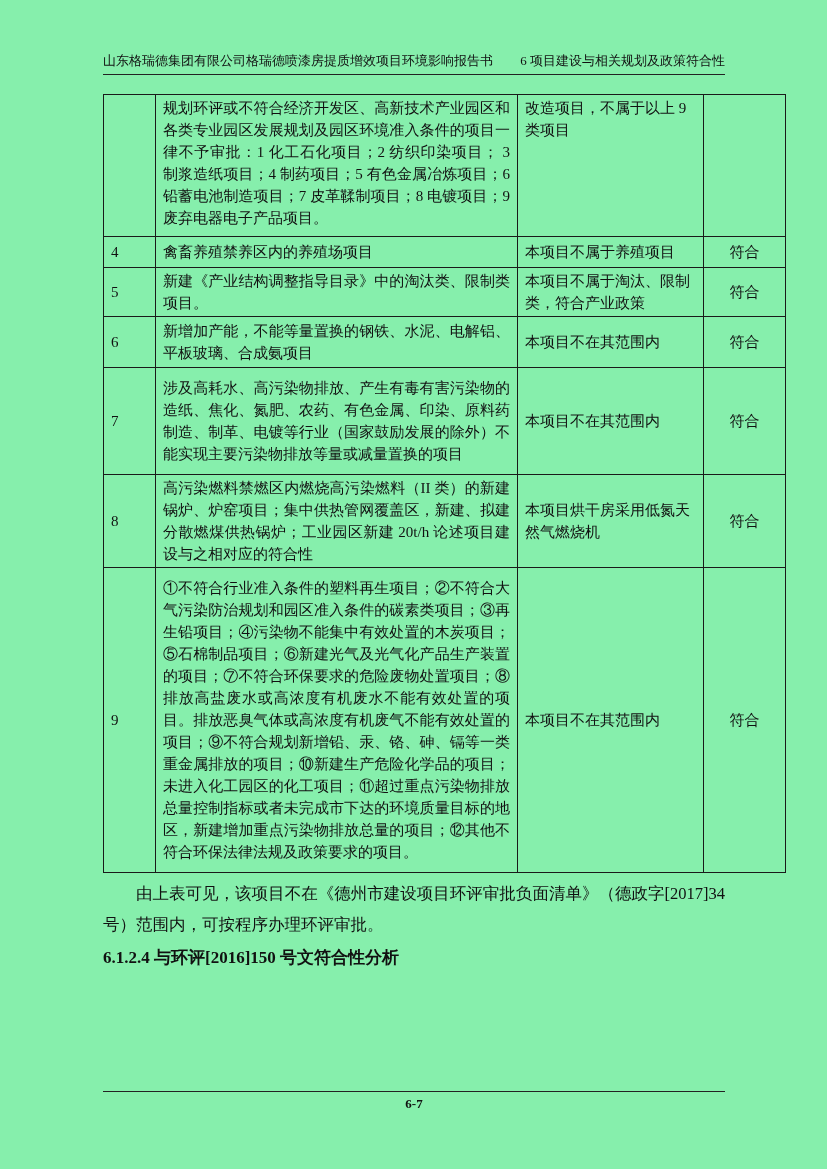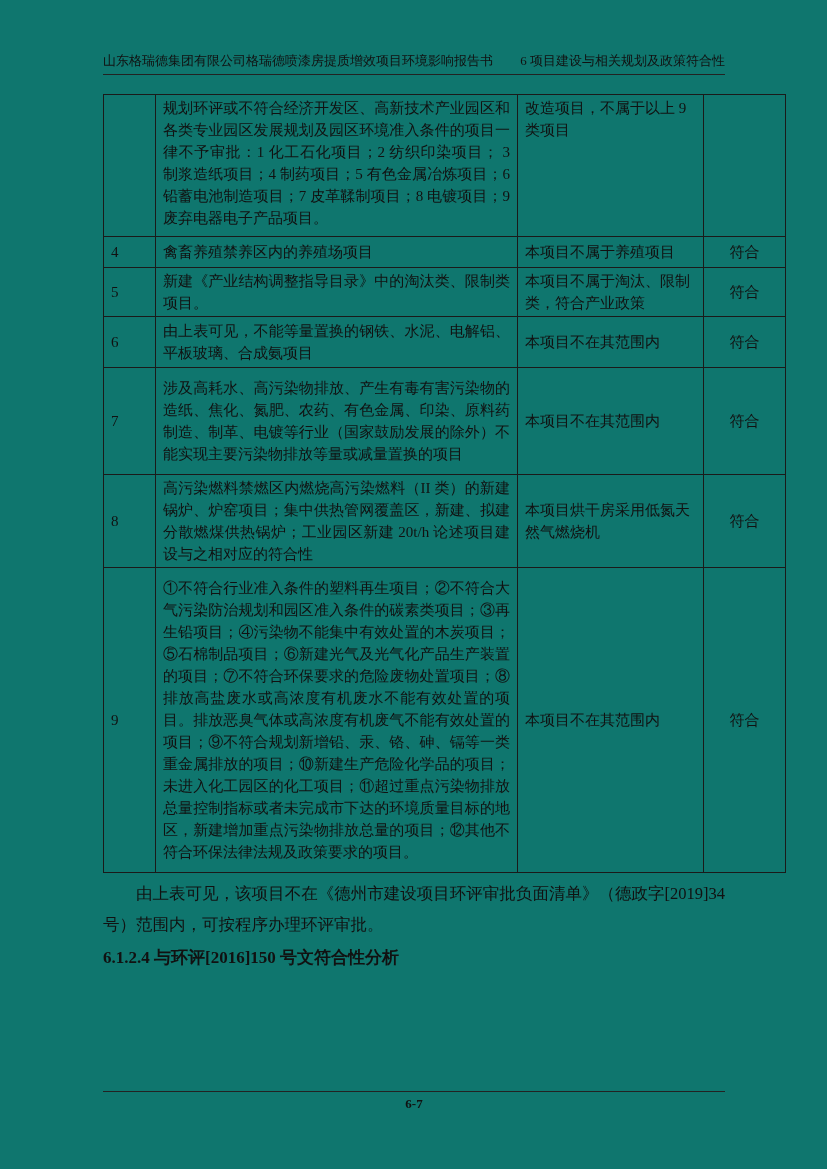--- a/index.html
+++ b/index.html
@@ -1,20 +1,20 @@
 <!DOCTYPE html>
 <html><head>
 <meta charset="utf-8">
 <style>
   html, body { margin: 0; padding: 0; background: #e8e8e8; }
   .page {
     position: relative;
     width: 827px;
     height: 1169px;
-    background: #0f766e;
+    background: #86efac;
     font-family: "Liberation Serif", "DejaVu Serif", serif;
     color: #111111;
     overflow: hidden;
     margin: 0 auto;
   }
   .content {
     position: absolute;
     left: 103px;
     top: 0;
     width: 622px;
@@ -118,21 +118,21 @@
           <td class="col-con">符合</td>
         </tr>
         <tr>
           <td class="col-num" style="height:44px">5</td>
           <td class="col-req">新建《产业结构调整指导目录》中的淘汰类、限制类项目。</td>
           <td class="col-sit">本项目不属于淘汰、限制类，符合产业政策</td>
           <td class="col-con">符合</td>
         </tr>
         <tr>
           <td class="col-num" style="height:46px">6</td>
-          <td class="col-req">由上表可见，不能等量置换的钢铁、水泥、电解铝、平板玻璃、合成氨项目</td>
+          <td class="col-req">新增加产能，不能等量置换的钢铁、水泥、电解铝、平板玻璃、合成氨项目</td>
           <td class="col-sit">本项目不在其范围内</td>
           <td class="col-con">符合</td>
         </tr>
         <tr>
           <td class="col-num" style="height:102px">7</td>
           <td class="col-req">涉及高耗水、高污染物排放、产生有毒有害污染物的造纸、焦化、氮肥、农药、有色金属、印染、原料药制造、制革、电镀等行业（国家鼓励发展的除外）不能实现主要污染物排放等量或减量置换的项目</td>
           <td class="col-sit">本项目不在其范围内</td>
           <td class="col-con">符合</td>
         </tr>
         <tr>
@@ -143,21 +143,21 @@
         </tr>
         <tr>
           <td class="col-num" style="height:300px">9</td>
           <td class="col-req">①不符合行业准入条件的塑料再生项目；②不符合大气污染防治规划和园区准入条件的碳素类项目；③再生铅项目；④污染物不能集中有效处置的木炭项目；⑤石棉制品项目；⑥新建光气及光气化产品生产装置的项目；⑦不符合环保要求的危险废物处置项目；⑧排放高盐废水或高浓度有机废水不能有效处置的项目。排放恶臭气体或高浓度有机废气不能有效处置的项目；⑨不符合规划新增铅、汞、铬、砷、镉等一类重金属排放的项目；⑩新建生产危险化学品的项目；未进入化工园区的化工项目；⑪超过重点污染物排放总量控制指标或者未完成市下达的环境质量目标的地区，新建增加重点污染物排放总量的项目；⑫其他不符合环保法律法规及政策要求的项目。</td>
           <td class="col-sit">本项目不在其范围内</td>
           <td class="col-con">符合</td>
         </tr>
       </tbody>
     </table>
 
-    <p class="para para-first">由上表可见，该项目不在《德州市建设项目环评审批负面清单》（德政字[2019]34 号）范围内，可按程序办理环评审批。</p>
+    <p class="para para-first">由上表可见，该项目不在《德州市建设项目环评审批负面清单》（德政字[2017]34 号）范围内，可按程序办理环评审批。</p>
 
     <h3 class="section-heading">6.1.2.4 与环评[2016]150 号文符合性分析</h3>
 
 
   </div>
 
   <div class="doc-footer">
     <span class="page-num">6-7</span>
   </div>
 

